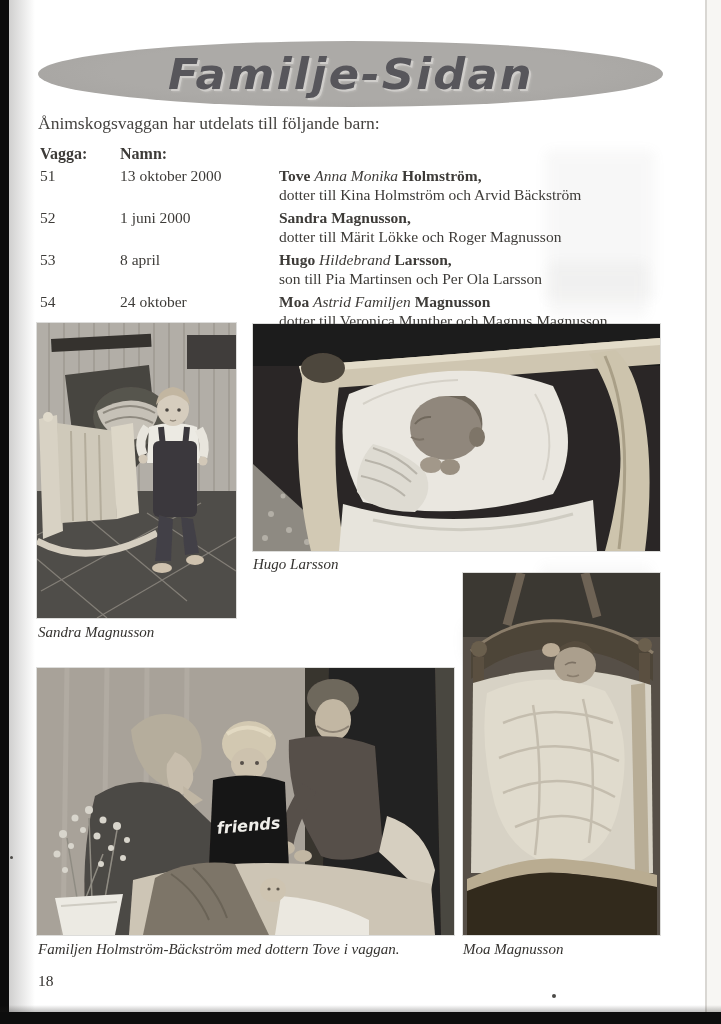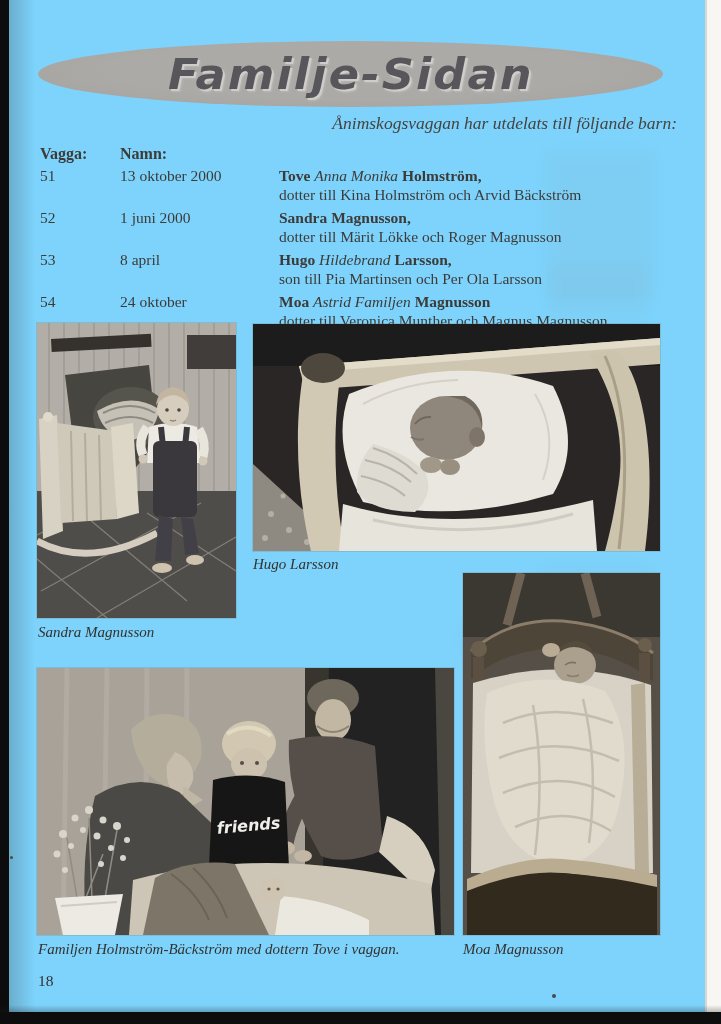--- a/index.html
+++ b/index.html
@@ -1,18 +1,18 @@
 <!DOCTYPE html>
 <html><head>
 <meta charset="utf-8">
 <style>
   html,body{margin:0;padding:0;background:#e8e7e4;}
   #page{
     position:relative;width:721px;height:1024px;overflow:hidden;
-    background:#7dd3fc;
+    background:#ffffff;
     font-family:"Liberation Serif","DejaVu Serif",serif;
     color:#3d3b38;
   }
   
   .edge-left{position:absolute;left:0;top:0;width:9px;height:1024px;background:#0c0c0c;}
   .gutter-shadow{position:absolute;left:9px;top:0;width:26px;height:1024px;
     background:linear-gradient(to right,rgba(40,38,35,.22),rgba(40,38,35,0));}
   .edge-bottom{position:absolute;left:0;bottom:0;width:721px;height:12px;background:#0d0d0d;}
   .edge-bottom-shadow{position:absolute;left:0;bottom:12px;width:721px;height:7px;
     background:linear-gradient(to top,rgba(30,28,26,.28),rgba(30,28,26,0));}
@@ -22,22 +22,22 @@
   .speck{position:absolute;background:#4b4a47;border-radius:50%;}
   
   .title-oval{position:absolute;left:38px;top:41px;width:625px;height:66px;border-radius:50%;
     background:radial-gradient(ellipse at 50% 45%,#acaaa7 55%,#a3a19e 100%);
     display:flex;align-items:center;justify-content:center;}
   .page-title{
     font-family:"DejaVu Sans","Liberation Sans",sans-serif;
     font-style:italic;font-weight:800;font-size:43px;letter-spacing:2px;
     color:#57565b;text-shadow:2px 2px 0 #cfcdca,3px 3px 2px #b9b7b4;
     transform:scaleX(1.04);}
-  .subtitle{position:absolute;left:52px;top:113px;width:625px;text-align:right;
-    font-style:italic;font-size:17.5px;color:#454340;}
+  .subtitle{position:absolute;left:38px;top:113px;width:625px;text-align:left;
+    font-size:17.5px;color:#454340;}
   
   .cradle-table{position:absolute;left:40px;top:144px;width:625px;font-size:15.5px;line-height:19px;}
   .trow{display:grid;grid-template-columns:80px 159px 1fr;margin-bottom:4px;}
   .thead{font-weight:bold;margin-bottom:3px;font-size:16px;}
   .trow .cell{padding-right:8px;}
   .b{font-weight:bold;}
   .i{font-style:italic;}
   
   .photo{position:absolute;box-shadow:0 0 0 1px rgba(120,118,112,.25);}
   .photo svg{display:block;}

